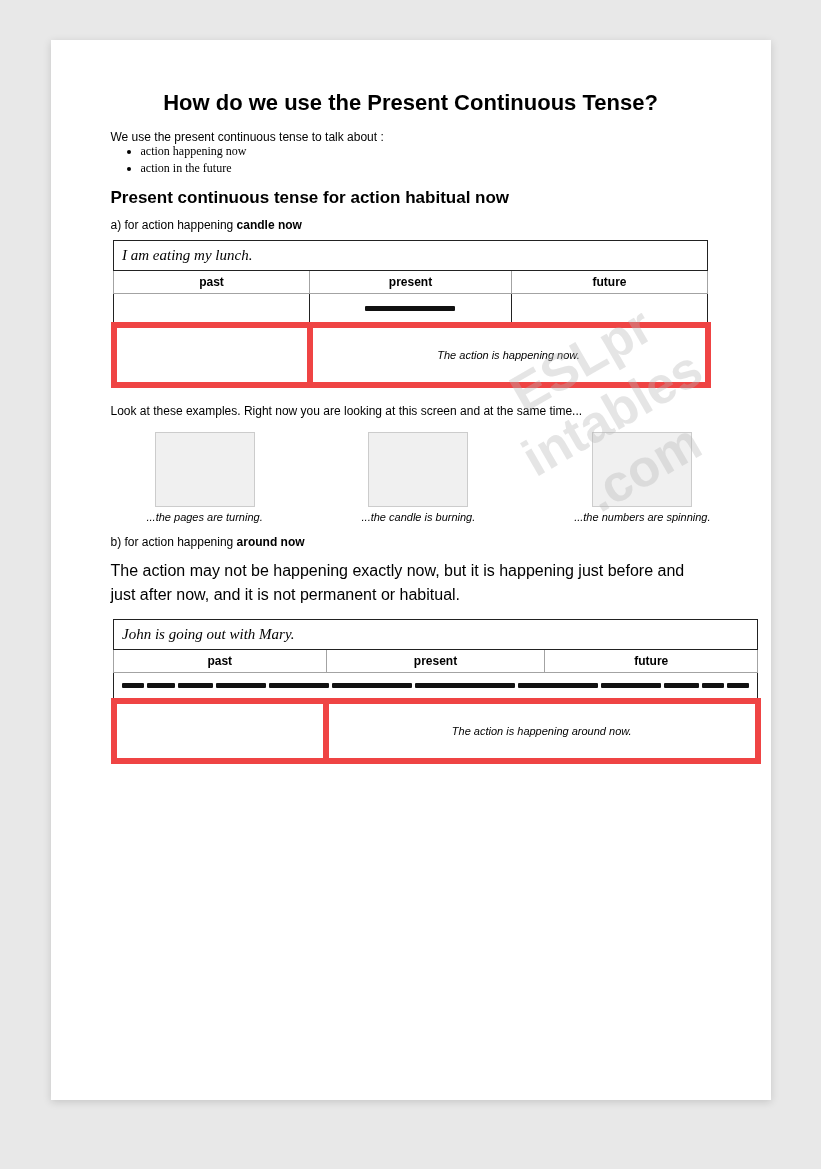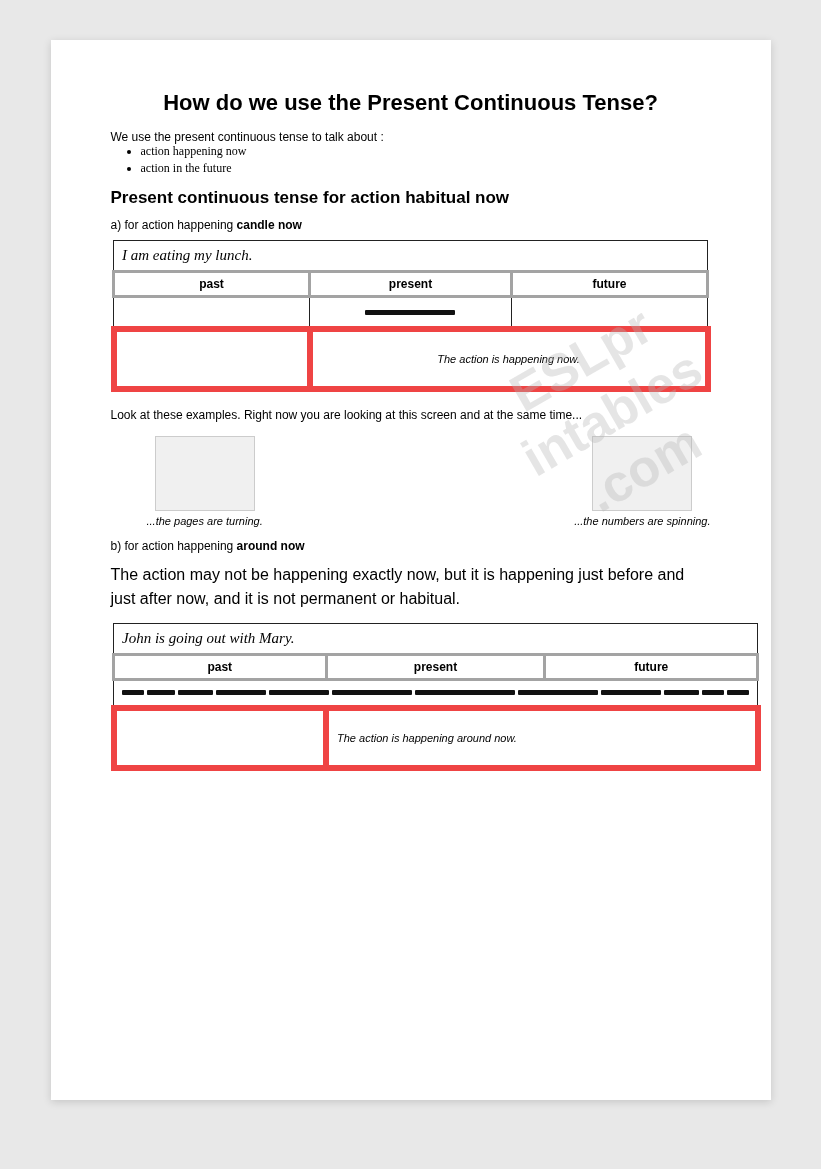--- a/index.html
+++ b/index.html
@@ -70,21 +70,21 @@
       font-weight: bold;
     }
     .tense-table {
       width: 100%;
       border-collapse: collapse;
       margin-bottom: 14px;
       font-family: Arial, sans-serif;
       font-size: 12px;
     }
     .tense-table td, .tense-table th {
-      border: 3px solid #a3a3a3;
+      border: 1px solid #a3a3a3;
       padding: 4px 20px;
       text-align: center;
     }
     .tense-table .title-row td {
       font-size: 15px;
       font-style: italic;
       padding: 6px 8px;
       text-align: left;
       font-family: 'Times New Roman', Times, serif;
       border: 1px solid #222;
@@ -228,20 +228,24 @@
   </tbody>
     </table>
 
   <p class="example-text">Look at these examples. Right now you are looking at this screen and at the same time...</p>
 
   <div class="images-area">
     <div class="images-row">
       <div class="image-block">
         <div class="image-placeholder"></div>
         <span class="image-caption">...the pages are turning.</span>
+      </div>
+      <div class="image-block">
+        <div class="image-placeholder"></div>
+        <span class="image-caption">...the candle is burning.</span>
       </div>
       <div class="image-block">
         <div class="image-placeholder"></div>
         <span class="image-caption">...the numbers are spinning.</span>
       </div>
     </div>
   </div>
 
   <p class="sub-label section-gap">
     <span>b) for action happening </span><strong>around now</strong>
@@ -272,20 +276,20 @@
           <div class="dash-segment" style="width:80px;"></div>
           <div class="dash-segment" style="width:60px;"></div>
           <div class="dash-segment" style="width:35px;"></div>
           <div class="dash-segment" style="width:22px;"></div>
           <div class="dash-segment" style="width:22px;"></div>
         </div>
       </td>
     </tr>
     <tr class="action-row">
       <td></td>
-      <td colspan="2" style="font-style:italic; font-size:11px; text-align:left;">
+      <td colspan="2" style="font-style:italic; font-size:11px; text-align:center;">
         <span>The action is happening around now.</span>
       </td>
     </tr>
   </tbody>
     </table>
 
 </div>
 
 </body></html>

